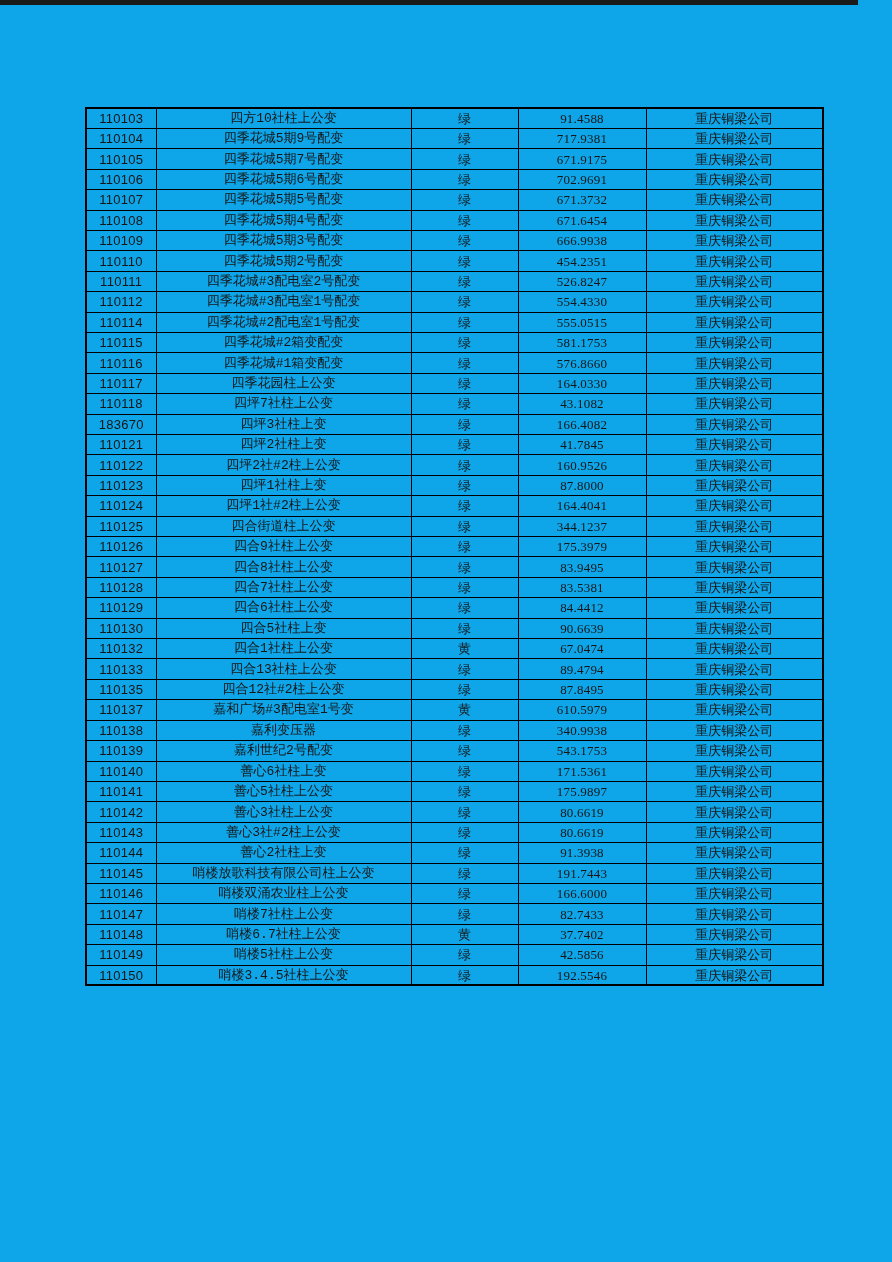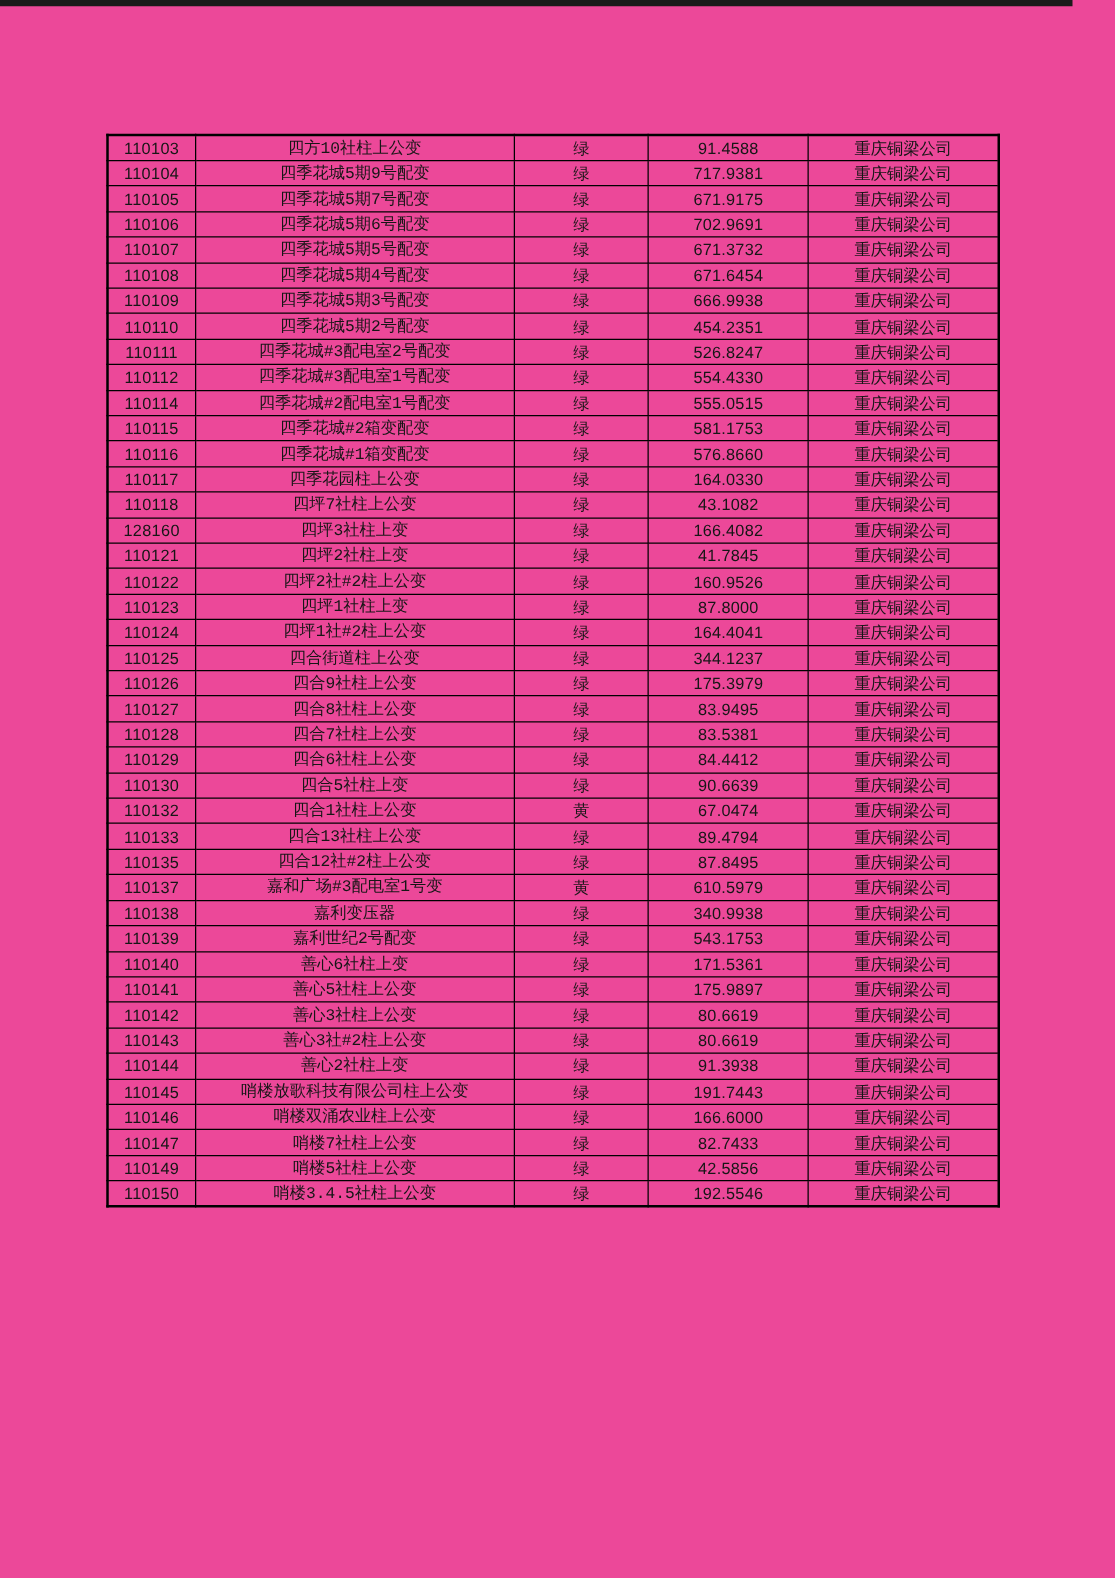--- a/index.html
+++ b/index.html
@@ -8,21 +8,21 @@
     padding: 0;
     width: 892px;
     height: 1262px;
     background: #fdfdfd;
     font-family: "Liberation Sans", "DejaVu Sans", sans-serif;
   }
   .page {
     position: relative;
     width: 892px;
     height: 1262px;
-    background: #ec4899;
+    background: #0ea5e9;
     overflow: hidden;
   }
   .scan-bar {
     position: absolute;
     top: 0;
     left: 0;
     width: 858px;
     height: 5px;
     background: #1a1a1a;
   }
@@ -43,22 +43,22 @@
     vertical-align: middle;
     font-size: 13px;
     line-height: 1;
     color: #161616;
     white-space: nowrap;
     overflow: hidden;
   }
   td.c-id      { width: 70px;  letter-spacing: 0.3px; }
   td.c-name    { width: 255px; font-family: Liberation Mono, monospace; }
   td.c-color   { width: 107px; }
-  td.c-value   { width: 128px; letter-spacing: 0.2px; }
-  td.c-company { width: 152px; color: #2a2a2a; }
+  td.c-value   { width: 128px; letter-spacing: 0.2px; font-family: Liberation Serif, serif; }
+  td.c-company { width: 177px; color: #2a2a2a; }
 </style>
 </head>
 <body>
 
 <div class="page">
   <div class="scan-bar"></div>
   <table class="grid">
     <tbody>
   <tr>
     <td class="c-id">110103</td>
@@ -176,21 +176,21 @@
   <tr>
     <td class="c-id">110118</td>
     <td class="c-name">四坪7社柱上公变</td>
     <td class="c-color">绿</td>
     <td class="c-value">43.1082</td>
     <td class="c-company">重庆铜梁公司</td>
   </tr>
 
 
   <tr>
-    <td class="c-id">128160</td>
+    <td class="c-id">183670</td>
     <td class="c-name">四坪3社柱上变</td>
     <td class="c-color">绿</td>
     <td class="c-value">166.4082</td>
     <td class="c-company">重庆铜梁公司</td>
   </tr>
 
   <tr>
     <td class="c-id">110121</td>
     <td class="c-name">四坪2社柱上变</td>
     <td class="c-color">绿</td>
@@ -378,20 +378,27 @@
   </tr>
 
   <tr>
     <td class="c-id">110147</td>
     <td class="c-name">哨楼7社柱上公变</td>
     <td class="c-color">绿</td>
     <td class="c-value">82.7433</td>
     <td class="c-company">重庆铜梁公司</td>
   </tr>
 
+  <tr>
+    <td class="c-id">110148</td>
+    <td class="c-name">哨楼6.7社柱上公变</td>
+    <td class="c-color">黄</td>
+    <td class="c-value">37.7402</td>
+    <td class="c-company">重庆铜梁公司</td>
+  </tr>
 
   <tr>
     <td class="c-id">110149</td>
     <td class="c-name">哨楼5社柱上公变</td>
     <td class="c-color">绿</td>
     <td class="c-value">42.5856</td>
     <td class="c-company">重庆铜梁公司</td>
   </tr>
 
   <tr>

